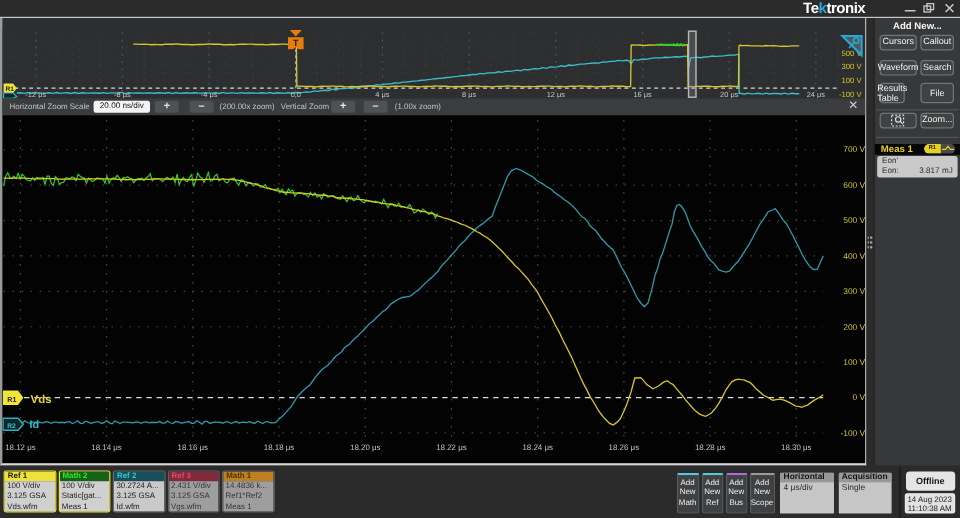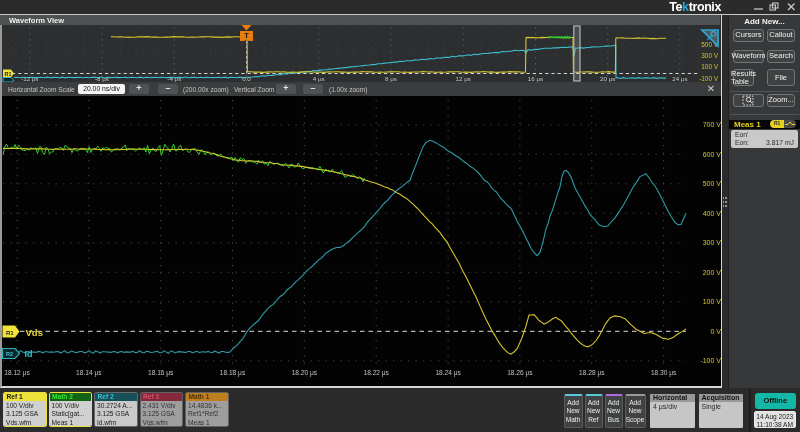--- a/index.html
+++ b/index.html
@@ -40,39 +40,36 @@
 #grip i{position:absolute;width:1.6px;height:1.6px;background:#a8a8a8;border-radius:50%}
 
 #bottombar{left:0;top:388px;width:800px;height:44px;background:#2b2b2b}
 .badge{position:absolute;top:392px;width:43.5px;height:35px;border-radius:2px;overflow:hidden;font-size:6.6px}
 .badge .hd{height:8px;font-weight:bold;padding-left:2.5px;line-height:8px}
 .badge .bd{height:27px;padding:0.5px 0 0 2px;line-height:8.6px;color:#1c1c1c}
 .anb{position:absolute;top:393.5px;height:34px;background:#3f4142;border:1px solid #5a5c5e;border-top:2px solid;border-radius:2px;color:#eee;font-size:6.6px;text-align:center;line-height:8.5px;padding-top:3px}
 .ipanel{position:absolute;top:393.5px;height:34px;background:#c6c6c6;border-radius:1px;overflow:hidden}
 .ipanel .hd{height:8.5px;background:#989898;color:#111;font-size:7px;font-weight:bold;padding-left:3px;line-height:8.5px}
 .ipanel .bd{color:#2a2a2a;font-size:7px;padding:1px 0 0 3px}
-#offline{left:754.5px;top:393px;width:41.5px;height:15.5px;background:#14b8a6;border-radius:3px;color:#111;font-size:7.5px;font-weight:bold;text-align:center;line-height:15.5px}
+#offline{left:754.5px;top:393px;width:41.5px;height:15.5px;background:#e5e5e5;border-radius:3px;color:#111;font-size:7.5px;font-weight:bold;text-align:center;line-height:15.5px}
 #datebox{left:753.5px;top:410.5px;width:42.5px;height:17.5px;background:#e2e2e2;border:1px solid #ececec;border-radius:2px;color:#222;font-size:6.6px;text-align:center;line-height:8px;padding-top:1px}
 #vseam{left:749px;top:389px;width:1.5px;height:43px;background:#1e1e1e}
 #mtitle{left:25px;top:98.5px;font-size:10px;font-weight:bold;color:#2ecc2e}
 </style></head>
 <body>
 <div id="app">
   <div class="abs" id="logo">Te<span class="k">k</span>tronix</div>
   <svg class="abs" id="winbtns" width="48" height="10" viewBox="0 0 48 10">
     <line x1="4" y1="7" x2="13" y2="7" stroke="#c8c8c8" stroke-width="1.3"></line>
     <rect x="20" y="3" width="5.5" height="5" fill="none" stroke="#c8c8c8" stroke-width="1.1"></rect>
     <rect x="22.5" y="1" width="5.5" height="5" fill="none" stroke="#c8c8c8" stroke-width="1.1"></rect>
     <path d="M38 1.5 L44.5 8 M44.5 1.5 L38 8" stroke="#c8c8c8" stroke-width="1.3"></path>
   </svg>
   <div class="abs" id="whiteline"></div>
   <div class="abs" id="wfwin"></div>
-  <div class="abs" id="tabstrip">
-      <span>Waveform View</span>
-    </div>
   <div class="abs" style="left:2px;top:25px;width:719px;height:57px"><svg id="ovplot" width="719" height="57" viewBox="0 0 719 57">
 <rect x="0" y="0" width="719" height="57" fill="#2c2e2f"></rect>
 <line x1="9.7" y1="3" x2="9.7" y2="55" stroke="#3f4245" stroke-width="1" stroke-dasharray="1 5.5"></line>
 <line x1="27.8" y1="2" x2="27.8" y2="55" stroke="#53565a" stroke-width="1" stroke-dasharray="1.5 4.5"></line>
 <line x1="45.8" y1="3" x2="45.8" y2="55" stroke="#3f4245" stroke-width="1" stroke-dasharray="1 5.5"></line>
 <line x1="63.9" y1="3" x2="63.9" y2="55" stroke="#3f4245" stroke-width="1" stroke-dasharray="1 5.5"></line>
 <line x1="82.0" y1="3" x2="82.0" y2="55" stroke="#3f4245" stroke-width="1" stroke-dasharray="1 5.5"></line>
 <line x1="100.0" y1="2" x2="100.0" y2="55" stroke="#53565a" stroke-width="1" stroke-dasharray="1.5 4.5"></line>
 <line x1="118.1" y1="3" x2="118.1" y2="55" stroke="#3f4245" stroke-width="1" stroke-dasharray="1 5.5"></line>
 <line x1="136.1" y1="3" x2="136.1" y2="55" stroke="#3f4245" stroke-width="1" stroke-dasharray="1 5.5"></line>

